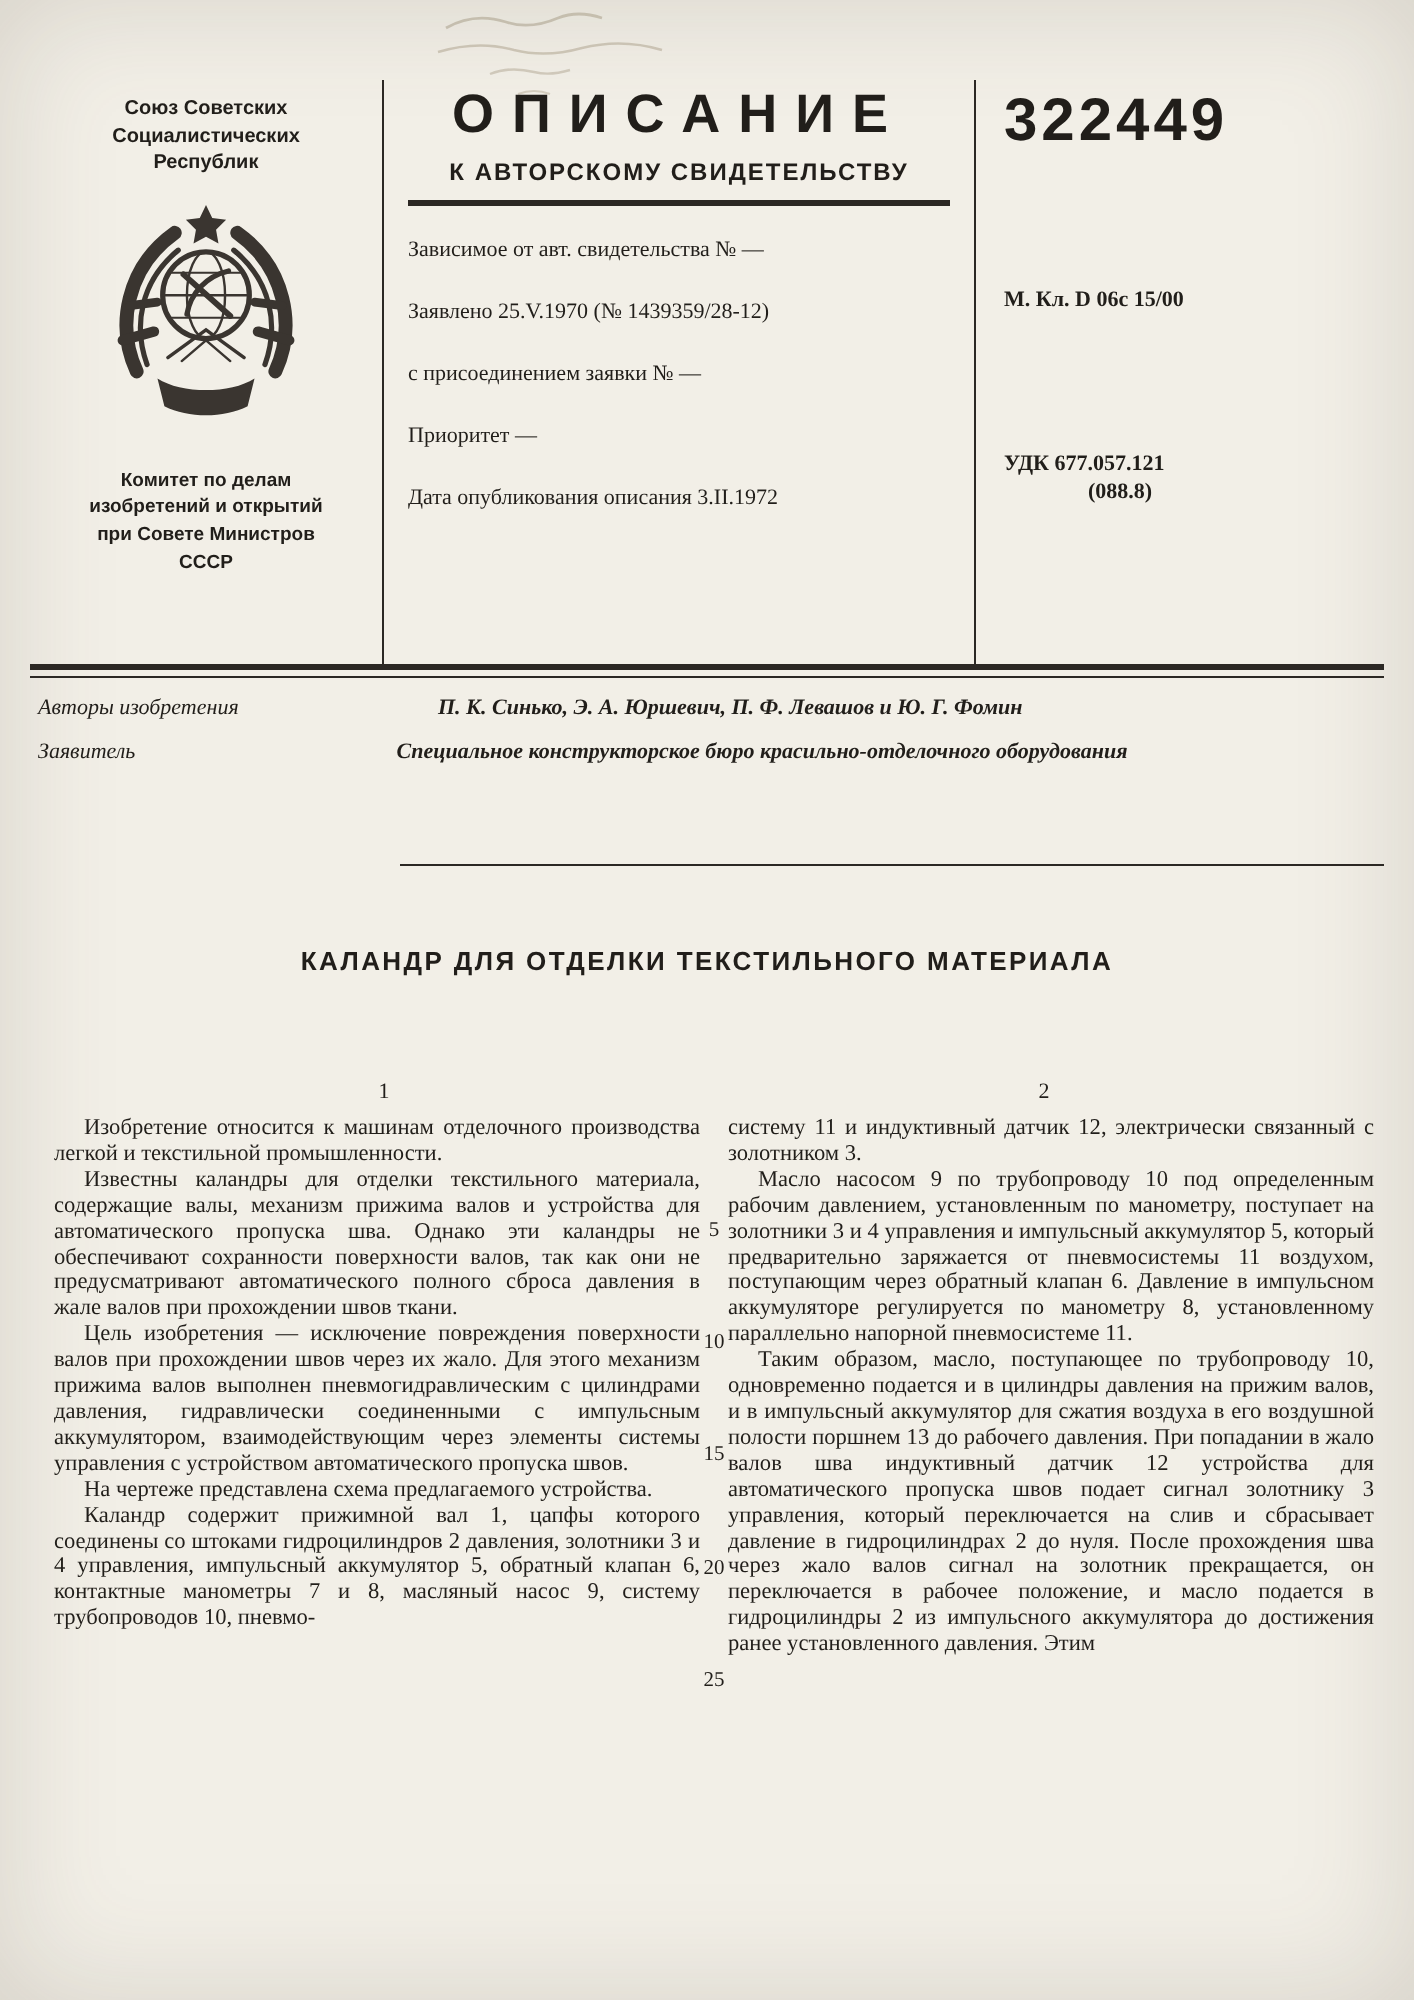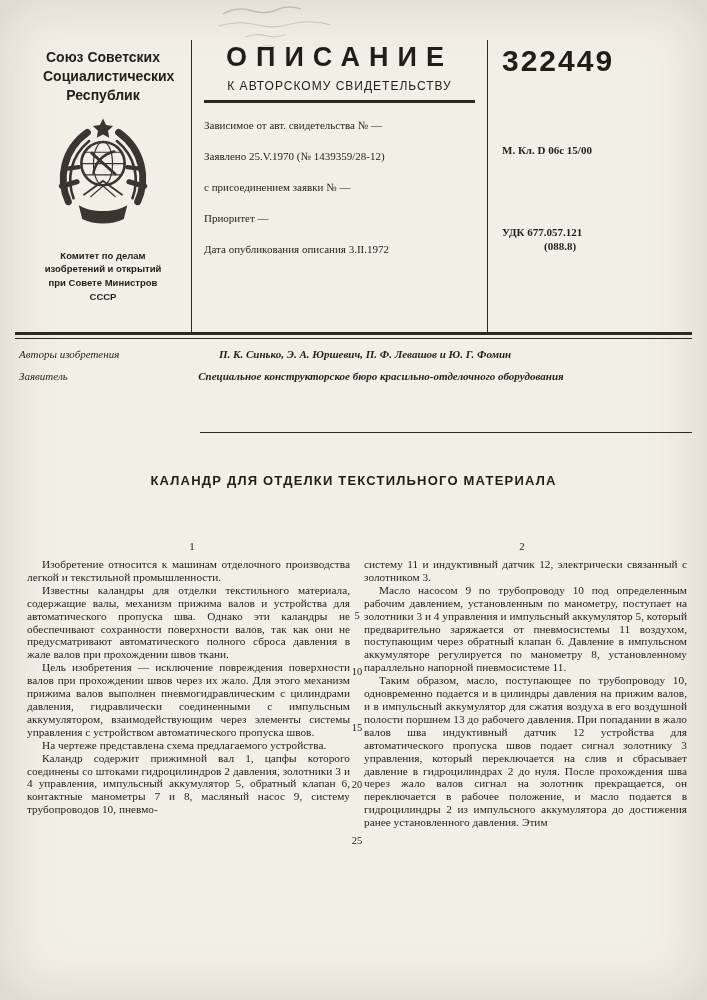--- a/index.html
+++ b/index.html
@@ -19,21 +19,21 @@
     position:absolute;top:40px;left:15px;right:15px;height:292px;
     display:flex;
   }
   .header-left{
     width:177px;box-sizing:border-box;
     border-right:1.5px solid #2c2824;
     padding-top:8px;
   }
   .union-label{
     font-family:"Liberation Sans",sans-serif;font-weight:bold;
-    font-size:14px;line-height:1.35;text-align:center;
+    font-size:10px;line-height:1.35;text-align:center;
     padding:0 28px;
   }
   .emblem-wrap{width:104px;margin:10px auto 8px;}
   .committee-label{
     font-family:"Liberation Sans",sans-serif;font-weight:bold;
     font-size:9.5px;line-height:1.45;text-align:center;
     padding:4px 20px 0 20px;
   }
   .header-mid{
     width:296px;box-sizing:border-box;
@@ -44,21 +44,21 @@
     font-family:"Liberation Sans",sans-serif;font-weight:bold;
     font-size:27px;letter-spacing:9px;text-align:center;
     margin-top:2px;white-space:nowrap;
   }
   .doc-title2{
     font-family:"Liberation Sans",sans-serif;font-weight:bold;
     font-size:25px;letter-spacing:4px;text-align:center;
     margin-top:0px;white-space:nowrap;
   }
   .doc-subtitle{
-    font-family:"Liberation Sans",sans-serif;font-weight:normal;
+    font-family:"Liberation Sans",sans-serif;font-weight:bold;
     font-size:12px;letter-spacing:1px;text-align:center;
     margin-top:6px;padding-bottom:7px;
     border-bottom:3px solid #2c2824;
   }
   .biblio{margin-top:16px;font-size:11px;}
   .biblio-line{margin-bottom:19px;white-space:nowrap;}
   .biblio-line.strong{font-weight:normal;}
   .header-right{flex:1;box-sizing:border-box;padding-left:14px;}
   .patent-number{
     font-family:"Liberation Sans",sans-serif;font-weight:bold;

